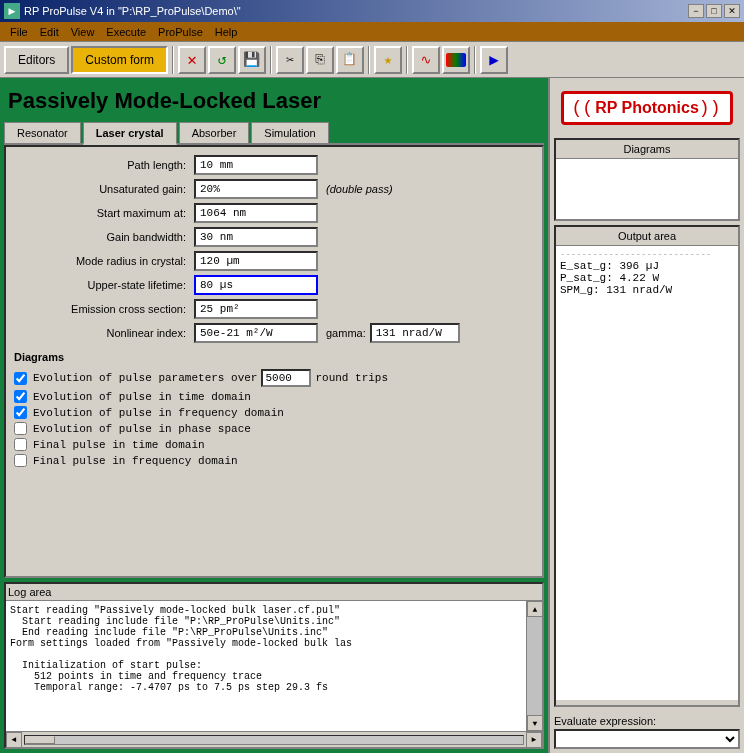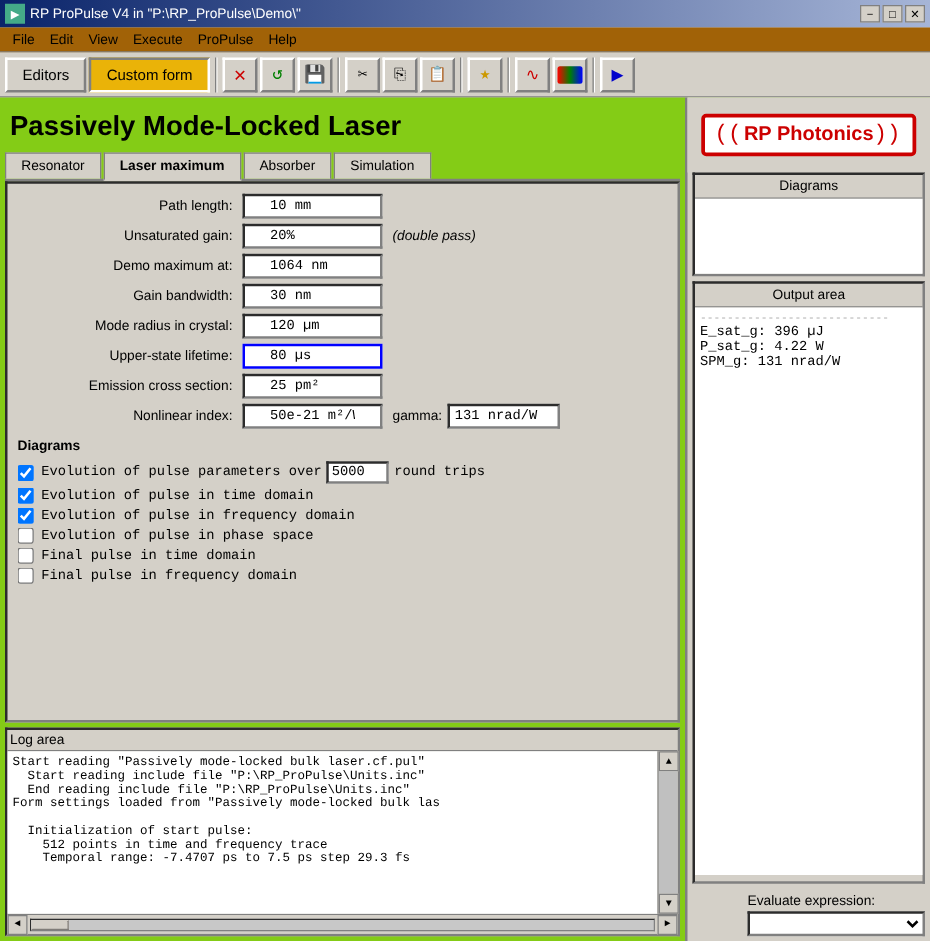--- a/index.html
+++ b/index.html
@@ -75,21 +75,21 @@
       border: 2px solid;
       border-color: #ffffff #808080 #808080 #ffffff;
       display: flex; align-items: center; justify-content: center;
       cursor: pointer; font-size: 14px;
     }
 
     
     .main-content {
       display: flex;
       height: calc(753px - 22px - 20px - 36px);
-      background: #84cc16;
+      background: #15803d;
     }
 
     
     .left-panel {
       flex: 0 0 548px;
       display: flex;
       flex-direction: column;
       padding: 4px;
     }
 
@@ -138,25 +138,25 @@
       margin-bottom: 4px;
       font-family: Arial, sans-serif;
       font-size: 11px;
     }
     .form-label {
       width: 180px;
       text-align: right;
       padding-right: 8px;
     }
     .form-input {
-      width: 112px;
+      width: 124px;
       height: 20px;
       border: 2px inset #808080;
       background: white;
-      padding: 1px 20px;
+      padding: 1px 4px;
       font-family: 'Courier New', monospace;
       font-size: 11px;
     }
     .form-input.highlighted {
       border: 2px solid #0000ff;
     }
     .form-suffix {
       margin-left: 8px;
       font-family: Arial, sans-serif;
       font-size: 11px;
@@ -320,21 +320,20 @@
       font-family: 'Courier New', monospace;
       font-size: 11px;
       height: calc(100% - 24px);
     }
 
     
     .evaluate-area {
       padding: 4px;
       font-family: Arial, sans-serif;
       font-size: 11px;
-      margin-left: 44px;
     }
     .evaluate-label {
       margin-bottom: 2px;
     }
     .evaluate-input {
       width: 100%;
       height: 20px;
       border: 2px inset #808080;
       background: white;
       font-family: 'Courier New', monospace;
@@ -421,40 +420,40 @@
   </div>
 </div>
 
 <div class="main-content">
 
   <div class="left-panel">
     <div class="page-title">Passively Mode-Locked Laser</div>
 
     <div class="tab-bar">
       <div class="tab">Resonator</div>
-      <div class="tab active">Laser maximum</div>
+      <div class="tab active">Laser crystal</div>
       <div class="tab">Absorber</div>
       <div class="tab">Simulation</div>
     </div>
 
     <div class="form-area">
 
       <div class="form-row">
         <span class="form-label">Path length:</span>
         <input type="text" class="form-input" value="10 mm" style="">
       </div>
 
       <div class="form-row">
         <span class="form-label">Unsaturated gain:</span>
         <input type="text" class="form-input" value="20%" style="">
         <span class="form-suffix">(double pass)</span>
       </div>
 
       <div class="form-row">
-        <span class="form-label">Demo maximum at:</span>
+        <span class="form-label">Start maximum at:</span>
         <input type="text" class="form-input" value="1064 nm" style="">
       </div>
 
       <div class="form-row">
         <span class="form-label">Gain bandwidth:</span>
         <input type="text" class="form-input" value="30 nm" style="">
       </div>
 
       <div class="form-row">
         <span class="form-label">Mode radius in crystal:</span>

